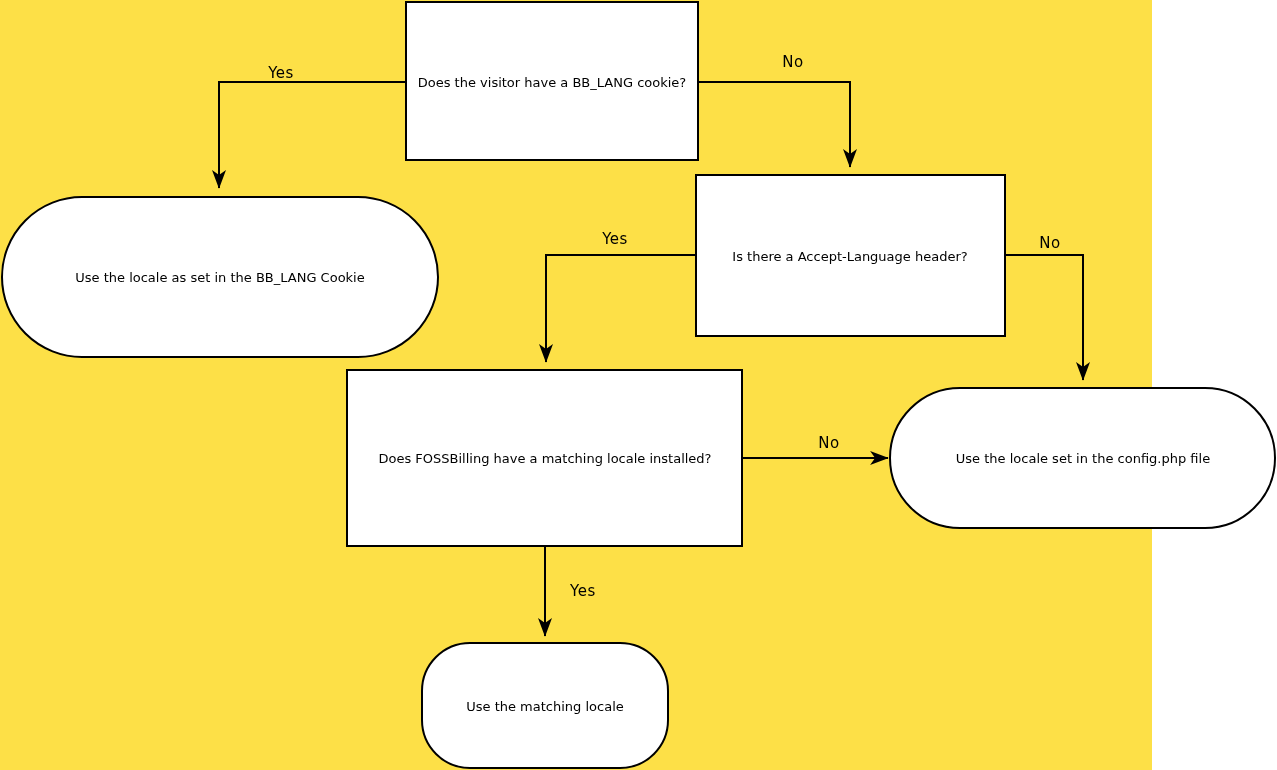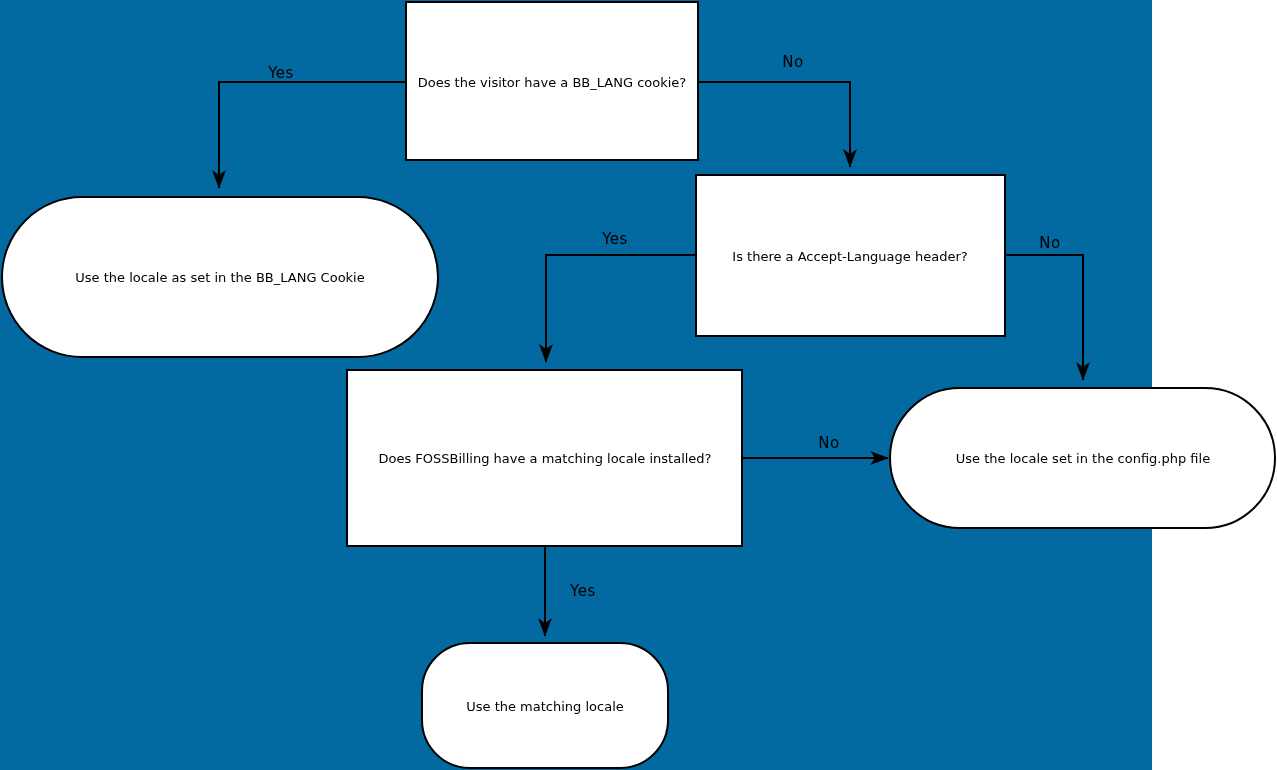--- a/index.html
+++ b/index.html
@@ -8,21 +8,21 @@
     background: #ffffff;
     width: 1277px;
     height: 770px;
     overflow: hidden;
     font-family: "DejaVu Sans", sans-serif;
   }
   .canvas {
     position: relative;
     width: 1152px;
     height: 770px;
-    background: #0369a1;
+    background: #fde047;
   }
   svg {
     display: block;
   }
   .node-shape {
     fill: #ffffff;
     stroke: #000000;
     stroke-width: 2;
   }
   .edge-line {

